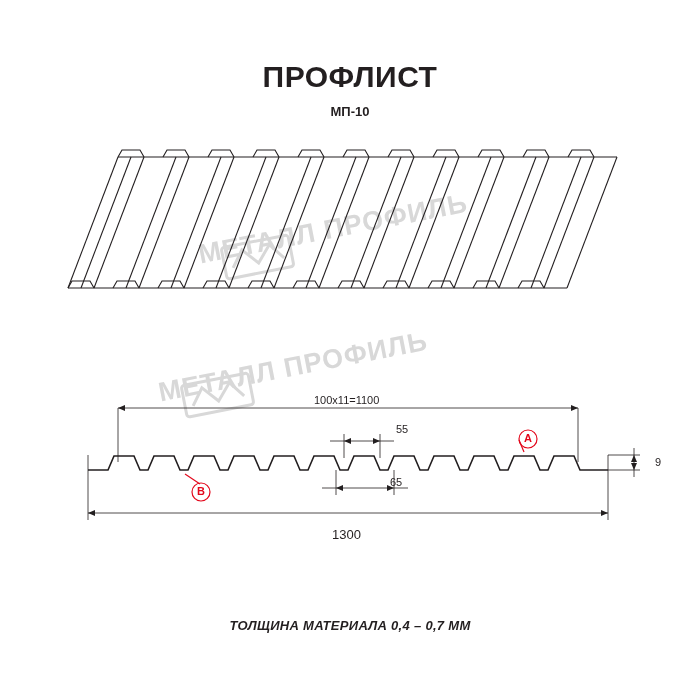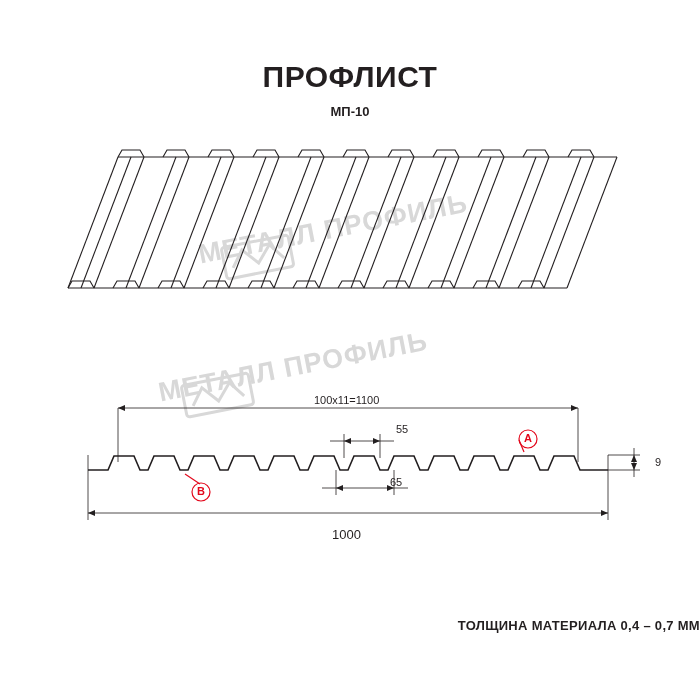--- a/index.html
+++ b/index.html
@@ -36,24 +36,25 @@
     width: 700px;
     text-align: center;
     font-size: 13px;
     font-weight: bold;
   }
   .footer {
     position: absolute;
     top: 618px;
     left: 0;
     width: 700px;
-    text-align: right;
+    text-align: center;
     font-size: 13px;
     font-weight: bold;
     letter-spacing: 0.3px;
+    font-style: italic;
   }
   .svg-layer {
     position: absolute;
     top: 0;
     left: 0;
   }
   .wm {
     position: absolute;
     font-family: "Liberation Sans", sans-serif;
     font-weight: bold;
@@ -242,20 +243,20 @@
     <g fill="none" stroke="#e3071b" stroke-width="1.2">
       <circle cx="528" cy="439" r="9"></circle>
       <circle cx="201" cy="492" r="9"></circle>
     </g>
   </svg>
 
   <div class="dim-label" style="left:314px; top:394px;">100х11=1100</div>
   <div class="dim-label" style="left:396px; top:423px;">55</div>
   <div class="dim-label" style="left:362px; top:476px;padding-left:28px;">65</div>
   <div class="dim-label" style="left:655px; top:456px;">9</div>
-  <div class="dim-label" style="left:332px; top:527px; font-size:13px;">1000</div>
+  <div class="dim-label" style="left:332px; top:527px; font-size:13px;">1300</div>
 
   <div class="callout-letter" style="left:524px; top:432px;">A</div>
   <div class="callout-letter" style="left:197px; top:485px;">B</div>
 
   <div class="footer">ТОЛЩИНА МАТЕРИАЛА 0,4 – 0,7 ММ</div>
 
 </div>
 
 </body></html>

